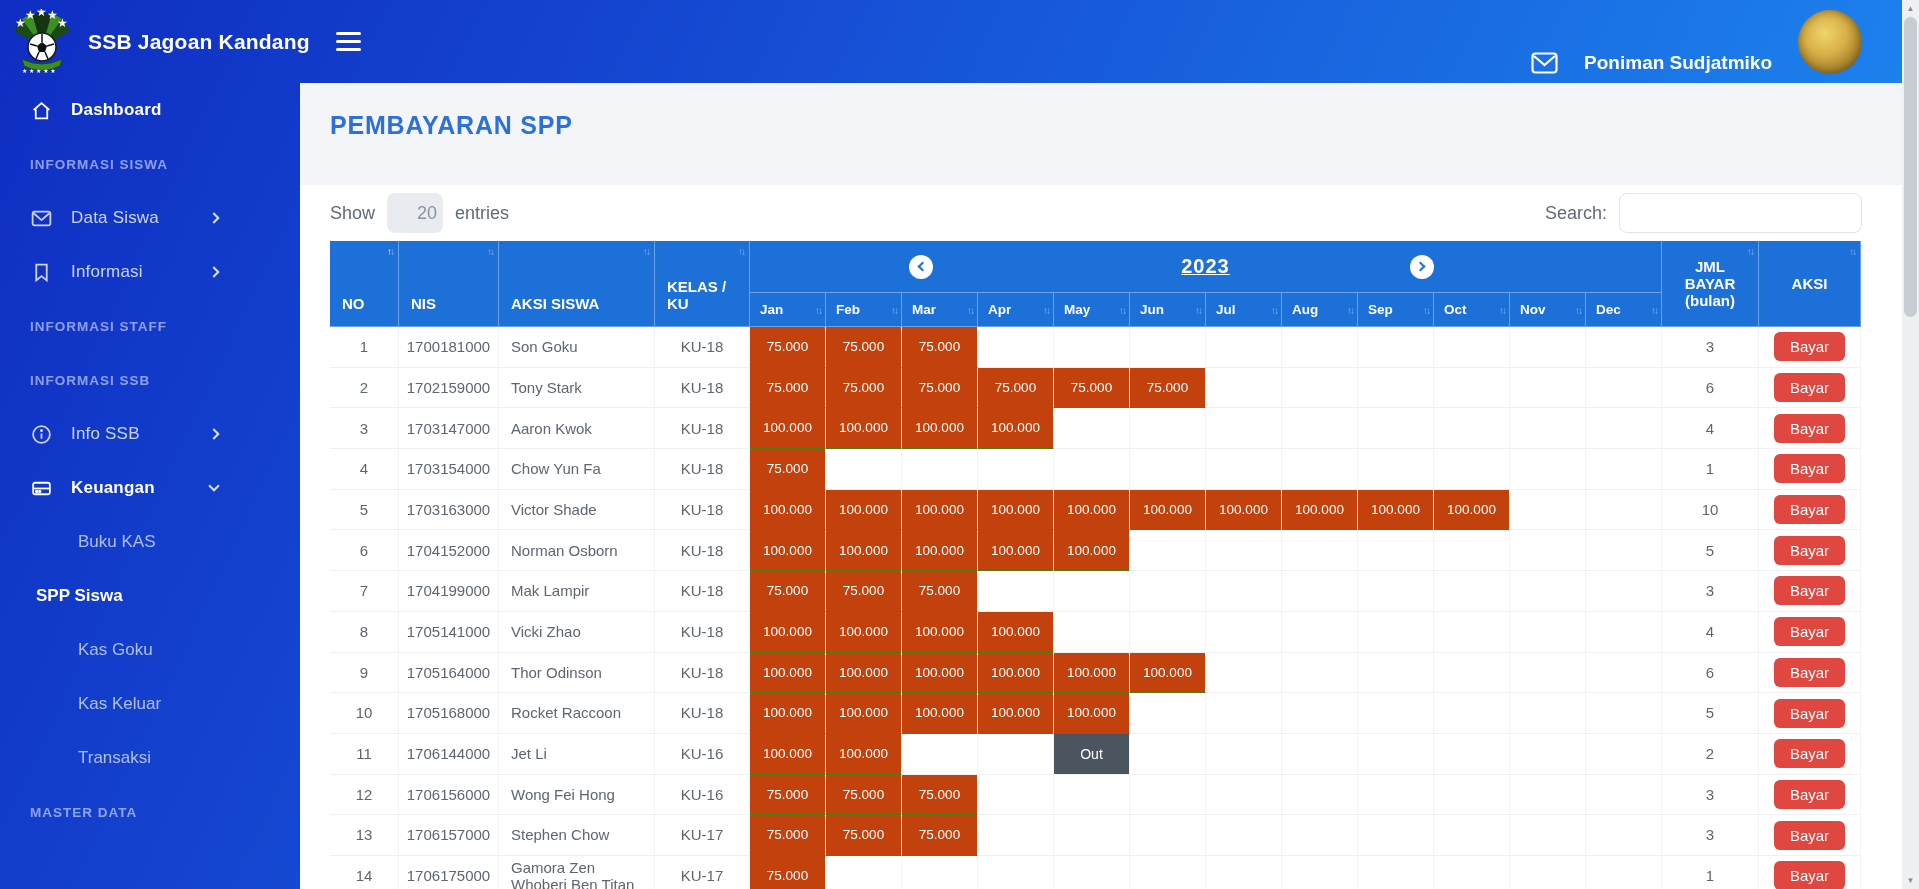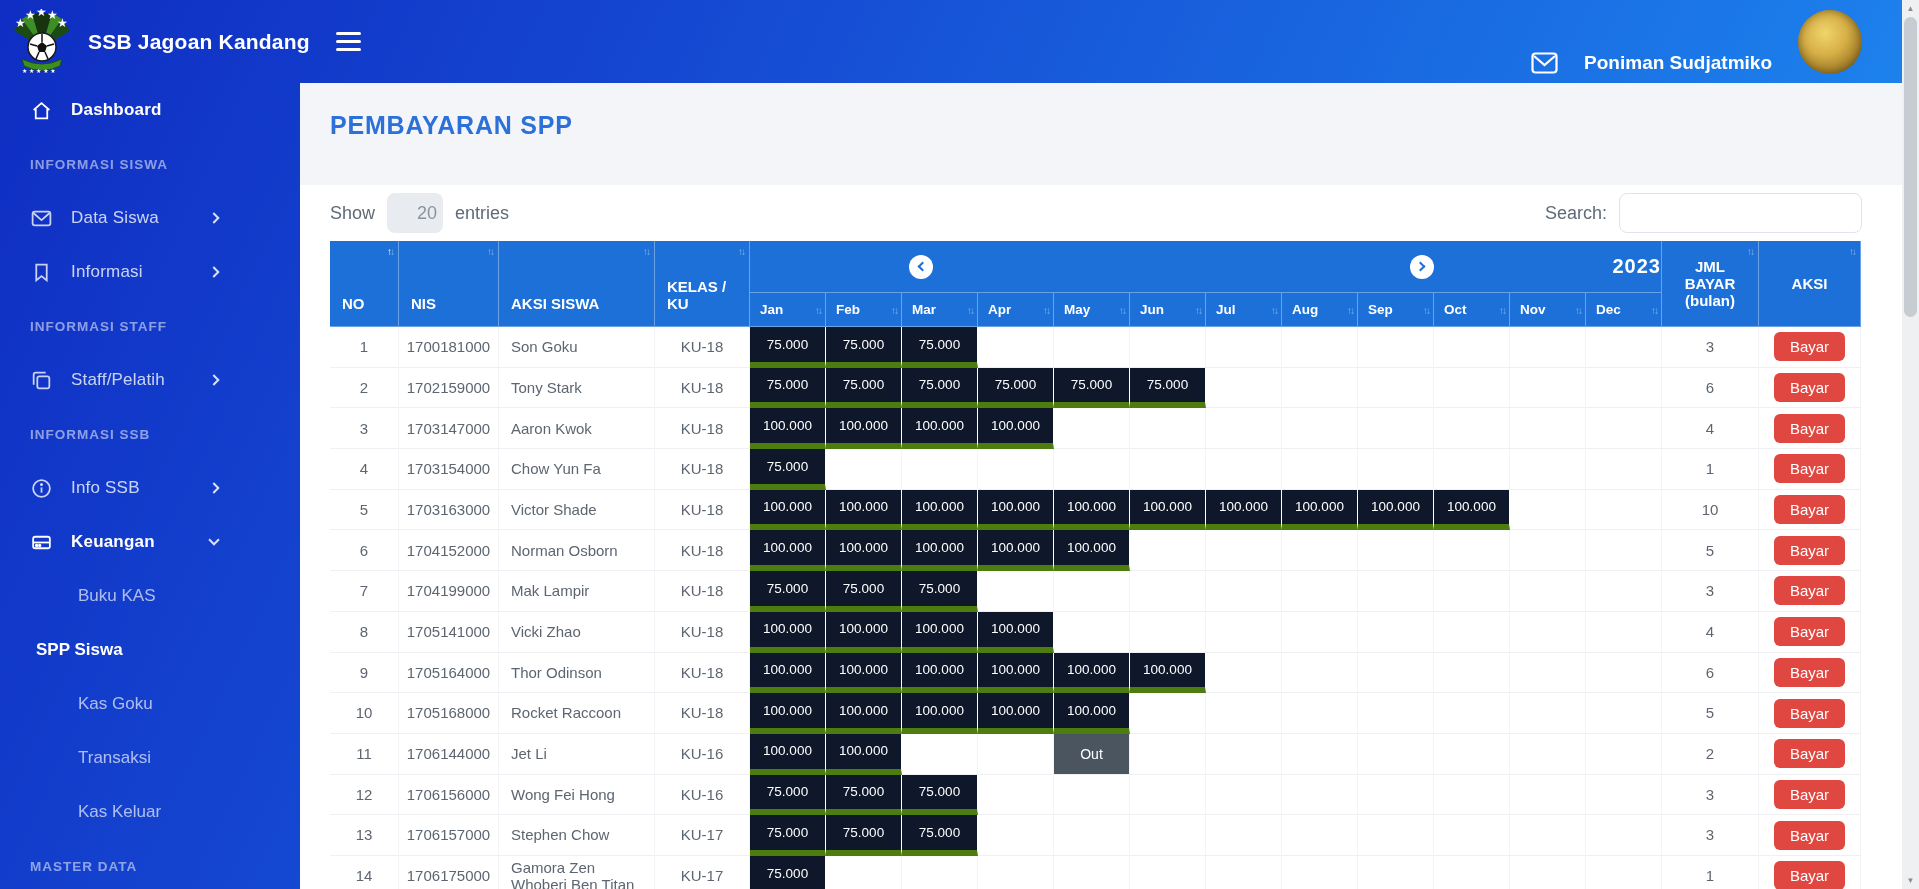--- a/index.html
+++ b/index.html
@@ -53,41 +53,41 @@
                   font-size:16px; padding:0 12px; color:#444; outline:none; }
 
   
   table { border-collapse:separate; border-spacing:0; table-layout:fixed; width:1531px; margin-top:8px; }
   thead th { background:#1d70d8; color:#fff; position:relative; font-weight:bold;
              border-right:1px solid rgba(255,255,255,.35); border-bottom:1px solid rgba(255,255,255,.35); cursor:pointer; }
   th.h-main { vertical-align:bottom; text-align:left; padding:0 8px 14px 12px; font-size:15px; }
   th.h-right { vertical-align:middle; text-align:center; font-size:15px; padding:0 8px; }
   tr.t-year th { height:52px; }
   tr.t-months th { height:34px; font-size:13.5px; text-align:left; padding-left:10px; }
-  .yearnav { position:relative; text-align:right; }
+  .yearnav { position:relative; text-align:center;text-decoration:underline; }
   .year-label { font-size:20px; font-weight:bold; letter-spacing:1px; }
   .nav-circle { position:absolute; top:50%; transform:translateY(-50%); width:24px; height:24px;
                 background:#fff; border-radius:50%; display:flex; align-items:center; justify-content:center; cursor:pointer; }
   .nav-circle.left { left:17.5%; }
   .nav-circle.right { left:72.5%; }
   .chev { width:7px; height:7px; border-left:2.5px solid #1d70d8; border-bottom:2.5px solid #1d70d8; }
   .chev-l { transform:rotate(45deg); margin-left:3px; }
   .chev-r { transform:rotate(-135deg); margin-right:3px; }
 
   .sort { position:absolute; top:5px; right:5px; font-size:10px; letter-spacing:-2px;
           color:rgba(255,255,255,.45); font-weight:normal; }
   .t-months .sort { top:50%; transform:translateY(-50%); right:4px; }
   .sort .on { color:#ffffff; }
 
   tbody td { height:40.7px; font-size:15px; color:#5d6670; text-align:center;
              border-bottom:1px solid #eef0f4; border-right:1px solid #f3f4f7; background:#fff;
              vertical-align:middle; line-height:1.15; }
   tbody td.c-name { text-align:left; padding:2px 6px 2px 12px; }
   tbody td.mon { font-size:13.5px; }
-  tbody td.paid { background:#0f172a; color:#fff; border-right:1px solid #fff; border-bottom:6px solid #4d7c0f; }
+  tbody td.paid { background:#c2410c; color:#fff; border-right:1px solid #fff; border-bottom:1px solid #4d7c0f; }
   tbody td.out  { background:#4b5560; color:#fff; font-size:14px; }
   .btn-bayar { background:#df4740; color:#ffffff; border:none; border-radius:6px; padding:6px 16px;
                font-size:15px; font-family:inherit; cursor:pointer; }
 
   
   .scrollbar { position:absolute; top:0; right:0; width:17px; height:100%; background:#eef0f2; z-index:20; }
   .sb-arrow { height:17px; display:flex; align-items:center; justify-content:center; font-size:8px; color:#868e96; }
   .sb-arrow.bottom { position:absolute; bottom:0; width:100%; }
   .sb-thumb { position:absolute; top:17px; left:2px; width:13px; height:300px; background:#c7ccd2; border-radius:7px; cursor:pointer; }
 </style>
@@ -159,30 +159,20 @@
     <div class="nav-item">
       <span class="nav-ico">
         <svg viewBox="0 0 22 22" fill="none" stroke="currentColor" stroke-width="1.7">
             <path d="M6 3.5 H16 V18.5 L11 14.5 L6 18.5 Z"></path>
           </svg>
       </span>
       <span class="nav-label">Informasi</span>
       <span class="nav-chev chev-right"></span>
     </div>
     <div class="nav-section">INFORMASI STAFF</div>
-    <div class="nav-item">
-      <span class="nav-ico">
-        <svg viewBox="0 0 22 22" fill="none" stroke="currentColor" stroke-width="1.7">
-            <rect x="7" y="7" width="11.5" height="11.5" rx="2"></rect>
-            <path d="M15 3.5 H5.5 Q3.5 3.5 3.5 5.5 V15"></path>
-          </svg>
-      </span>
-      <span class="nav-label">Staff/Pelatih</span>
-      <span class="nav-chev chev-right"></span>
-    </div>
     <div class="nav-section">INFORMASI SSB</div>
     <div class="nav-item">
       <span class="nav-ico">
         <svg viewBox="0 0 22 22" fill="none" stroke="currentColor" stroke-width="1.7">
             <circle cx="11" cy="11" r="8"></circle>
             <line x1="11" y1="10" x2="11" y2="15"></line>
             <circle cx="11" cy="7.2" r="0.6" fill="currentColor"></circle>
           </svg>
       </span>
       <span class="nav-label">Info SSB</span>
@@ -203,24 +193,24 @@
     <div class="nav-sub">
         <span>Buku KAS</span>
       </div>
     <div class="nav-sub active">
         <span>SPP Siswa</span>
       </div>
     <div class="nav-sub">
         <span>Kas Goku</span>
       </div>
     <div class="nav-sub">
-        <span>Transaksi</span>
+        <span>Kas Keluar</span>
       </div>
     <div class="nav-sub">
-        <span>Kas Keluar</span>
+        <span>Transaksi</span>
       </div>
     <div class="nav-section">MASTER DATA</div>
   </div>
 
   <div class="main">
     <div class="page-title">PEMBAYARAN SPP</div>
 
     <div class="card">
       <div class="controls">
         <div class="ctl-left">

